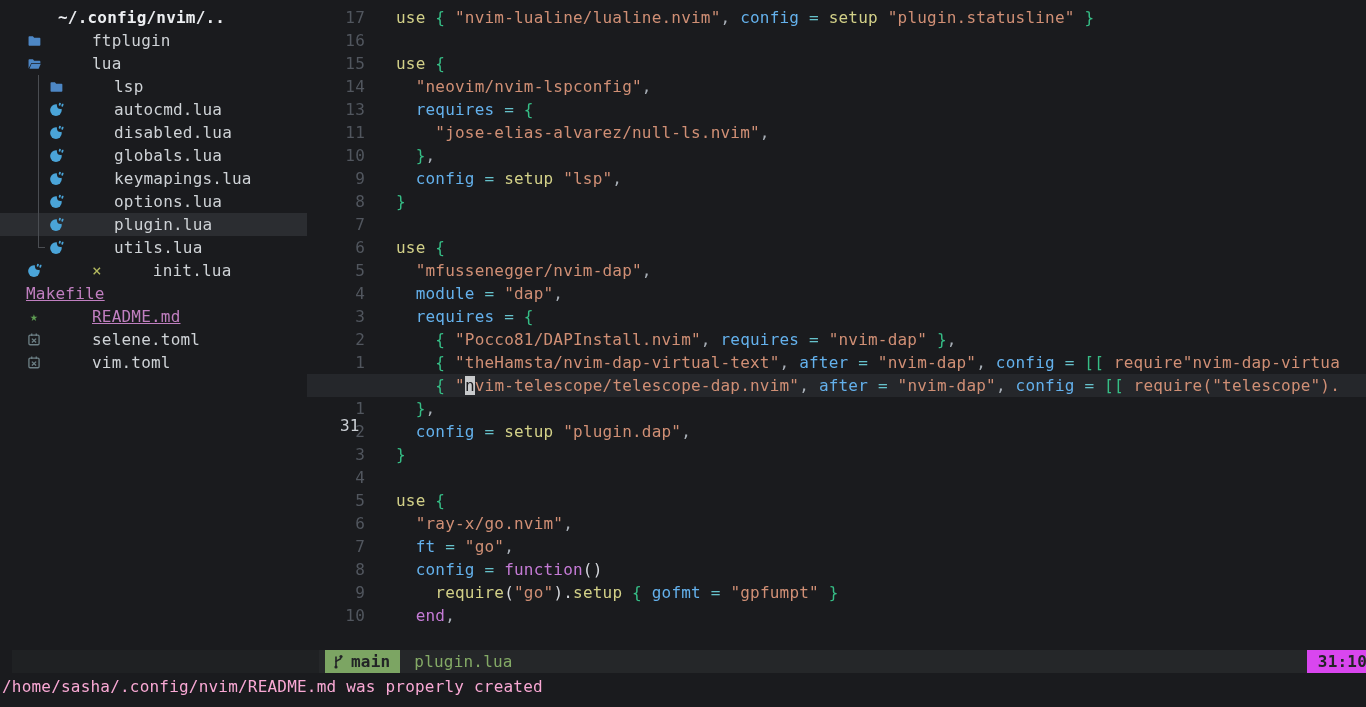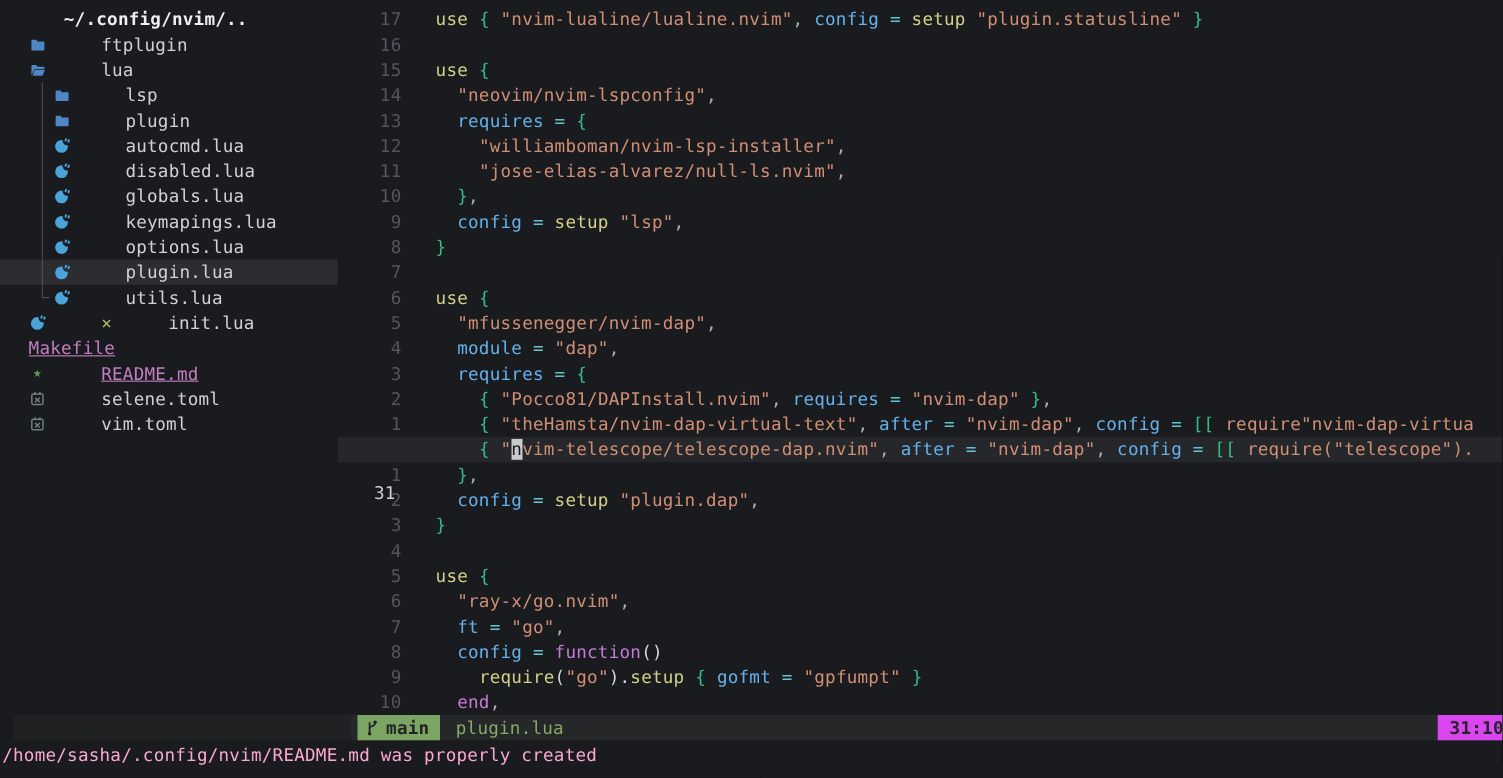--- a/index.html
+++ b/index.html
@@ -68,23 +68,20 @@
         <div class="trow lvl0"><span class="ticon"><svg width="15" height="14" viewBox="0 0 16 16">
               <path d="M1.2 3.4c0-.5.4-.9.9-.9h4.1l1.4 1.8h6.2c.5 0 .9.4.9.9v7.4c0 .5-.4.9-.9.9H2.1c-.5 0-.9-.4-.9-.9z" fill="#4d87c5"></path>
             </svg></span><span class="tlabel">ftplugin</span></div>
         <div class="trow lvl0"><span class="ticon"><svg width="15" height="14" viewBox="0 0 16 16">
               <path d="M1.2 3.4c0-.5.4-.9.9-.9h4.1l1.4 1.8h6.2c.5 0 .9.4.9.9v1.6H4.4L1.2 13.2z" fill="#4d87c5"></path>
               <path d="M4.6 7.6h10.6l-2.5 5.9H2.3z" fill="#4d87c5"></path>
             </svg></span><span class="tlabel">lua</span></div>
         <div class="trow lvl1"><span class="guide-v"></span><span class="ticon"><svg width="15" height="14" viewBox="0 0 16 16">
               <path d="M1.2 3.4c0-.5.4-.9.9-.9h4.1l1.4 1.8h6.2c.5 0 .9.4.9.9v7.4c0 .5-.4.9-.9.9H2.1c-.5 0-.9-.4-.9-.9z" fill="#4d87c5"></path>
             </svg></span><span class="tlabel">lsp</span></div>
-        <div class="trow lvl1"><span class="guide-v"></span><span class="ticon"><svg width="15" height="14" viewBox="0 0 16 16">
-              <path d="M1.2 3.4c0-.5.4-.9.9-.9h4.1l1.4 1.8h6.2c.5 0 .9.4.9.9v7.4c0 .5-.4.9-.9.9H2.1c-.5 0-.9-.4-.9-.9z" fill="#4d87c5"></path>
-            </svg></span><span class="tlabel">plugin</span></div>
         <div class="trow lvl1"><span class="guide-v"></span><span class="ticon"><svg width="15" height="15" viewBox="0 0 16 16">
               <defs>
                 <mask id="luam">
                   <rect width="16" height="16" fill="white"></rect>
                   <circle cx="12.6" cy="3.4" r="4.1" fill="black"></circle>
                 </mask>
               </defs>
               <circle cx="7.4" cy="8.6" r="6.2" fill="#4aa4d8" mask="url(#luam)"></circle>
               <rect x="10.6" y="0.8" width="1.9" height="3.1" rx="0.6" fill="#4aa4d8" transform="rotate(16 11.5 2.3)"></rect>
               <rect x="13.4" y="1.8" width="1.9" height="3.1" rx="0.6" fill="#4aa4d8" transform="rotate(16 14.3 3.3)"></rect>
@@ -189,21 +186,20 @@
       </div>
   </aside>
 
   <main class="editor">
     <div id="code-lines">
         <div class="crow"><span class="gut">17</span><span class="code"><span class="tok-fn">use</span><span class="tok-pl"> </span><span class="tok-br">{</span><span class="tok-pl"> </span><span class="tok-str">"nvim-lualine/lualine.nvim"</span><span class="tok-pu">, </span><span class="tok-prop">config</span><span class="tok-op"> = </span><span class="tok-fn">setup</span><span class="tok-pl"> </span><span class="tok-str">"plugin.statusline"</span><span class="tok-pl"> </span><span class="tok-br">}</span></span></div>
         <div class="crow"><span class="gut">16</span><span class="code"></span></div>
         <div class="crow"><span class="gut">15</span><span class="code"><span class="tok-fn">use</span><span class="tok-pl"> </span><span class="tok-br">{</span></span></div>
         <div class="crow"><span class="gut">14</span><span class="code"><span class="tok-pl">  </span><span class="tok-str">"neovim/nvim-lspconfig"</span><span class="tok-pu">,</span></span></div>
         <div class="crow"><span class="gut">13</span><span class="code"><span class="tok-pl">  </span><span class="tok-prop">requires</span><span class="tok-op"> = </span><span class="tok-br">{</span></span></div>
-        <div class="crow"><span class="gut">12</span><span class="code"><span class="tok-pl">    </span><span class="tok-str">"williamboman/nvim-lsp-installer"</span><span class="tok-pu">,</span></span></div>
         <div class="crow"><span class="gut">11</span><span class="code"><span class="tok-pl">    </span><span class="tok-str">"jose-elias-alvarez/null-ls.nvim"</span><span class="tok-pu">,</span></span></div>
         <div class="crow"><span class="gut">10</span><span class="code"><span class="tok-pl">  </span><span class="tok-br">}</span><span class="tok-pu">,</span></span></div>
         <div class="crow"><span class="gut">9</span><span class="code"><span class="tok-pl">  </span><span class="tok-prop">config</span><span class="tok-op"> = </span><span class="tok-fn">setup</span><span class="tok-pl"> </span><span class="tok-str">"lsp"</span><span class="tok-pu">,</span></span></div>
         <div class="crow"><span class="gut">8</span><span class="code"><span class="tok-br">}</span></span></div>
         <div class="crow"><span class="gut">7</span><span class="code"></span></div>
         <div class="crow"><span class="gut">6</span><span class="code"><span class="tok-fn">use</span><span class="tok-pl"> </span><span class="tok-br">{</span></span></div>
         <div class="crow"><span class="gut">5</span><span class="code"><span class="tok-pl">  </span><span class="tok-str">"mfussenegger/nvim-dap"</span><span class="tok-pu">,</span></span></div>
         <div class="crow"><span class="gut">4</span><span class="code"><span class="tok-pl">  </span><span class="tok-prop">module</span><span class="tok-op"> = </span><span class="tok-str">"dap"</span><span class="tok-pu">,</span></span></div>
         <div class="crow"><span class="gut">3</span><span class="code"><span class="tok-pl">  </span><span class="tok-prop">requires</span><span class="tok-op"> = </span><span class="tok-br">{</span></span></div>
         <div class="crow"><span class="gut">2</span><span class="code"><span class="tok-pl">    </span><span class="tok-br">{</span><span class="tok-pl"> </span><span class="tok-str">"Pocco81/DAPInstall.nvim"</span><span class="tok-pu">, </span><span class="tok-prop">requires</span><span class="tok-op"> = </span><span class="tok-str">"nvim-dap"</span><span class="tok-pl"> </span><span class="tok-br">}</span><span class="tok-pu">,</span></span></div>

